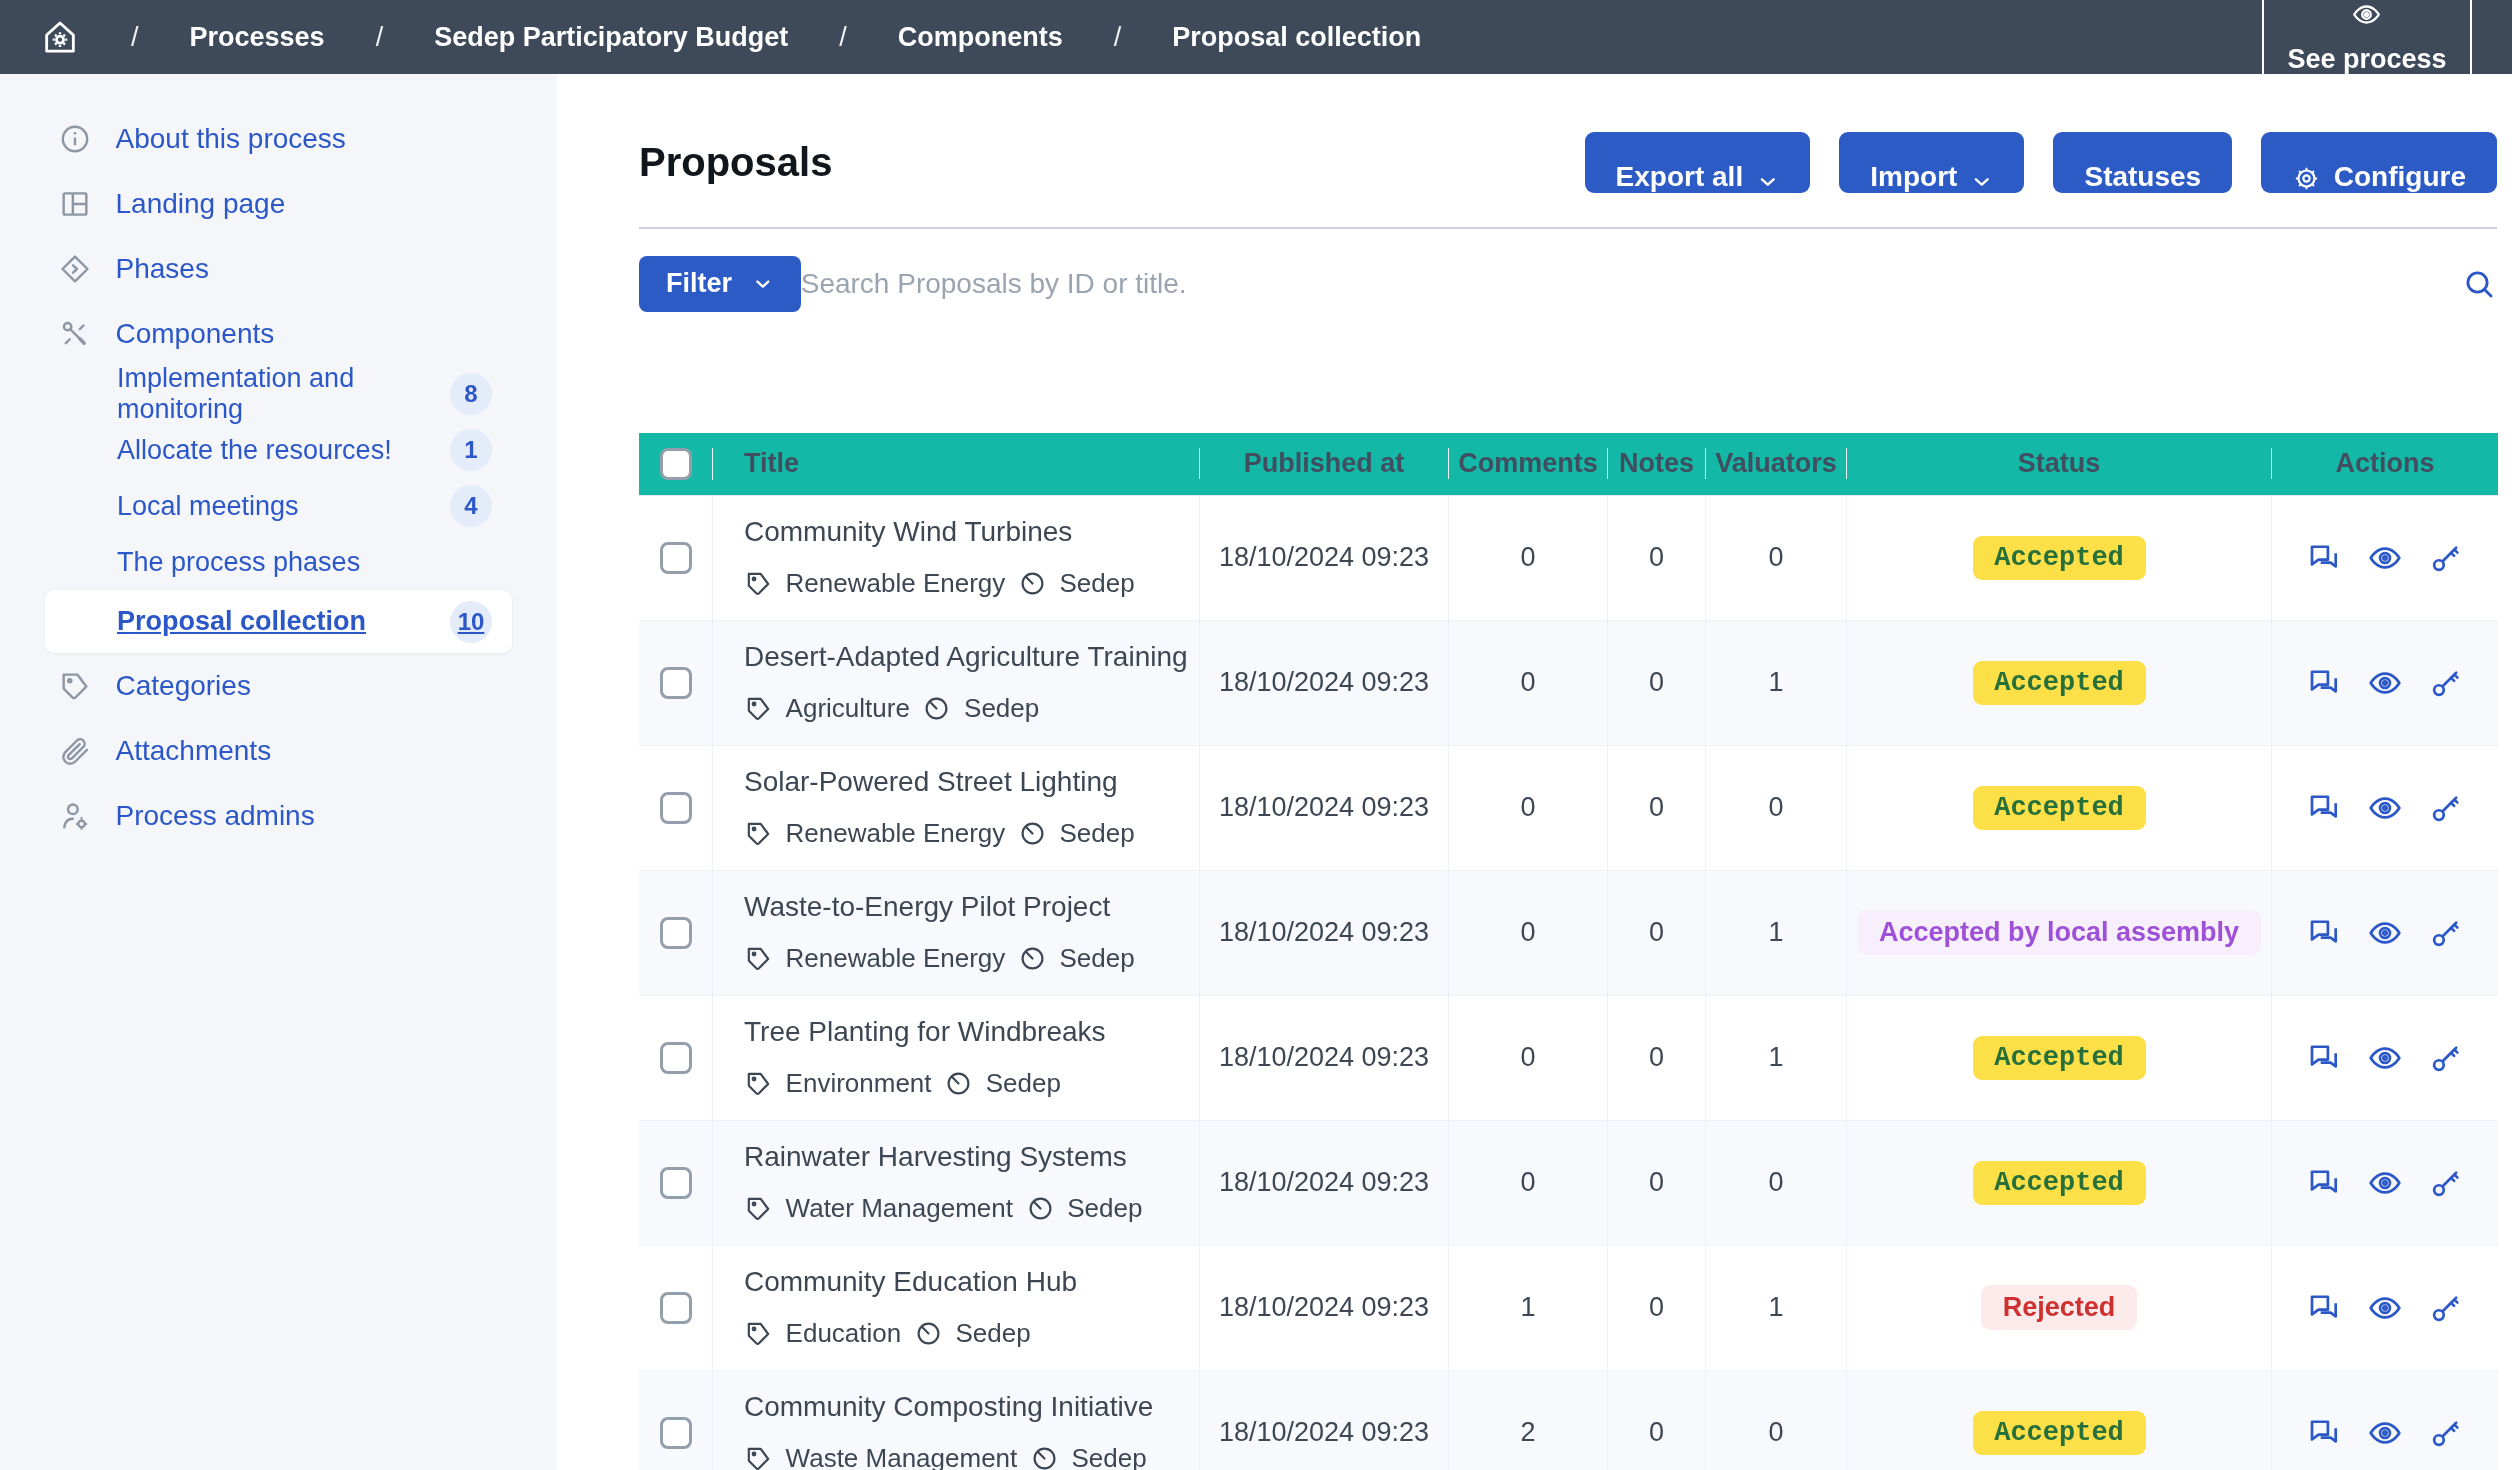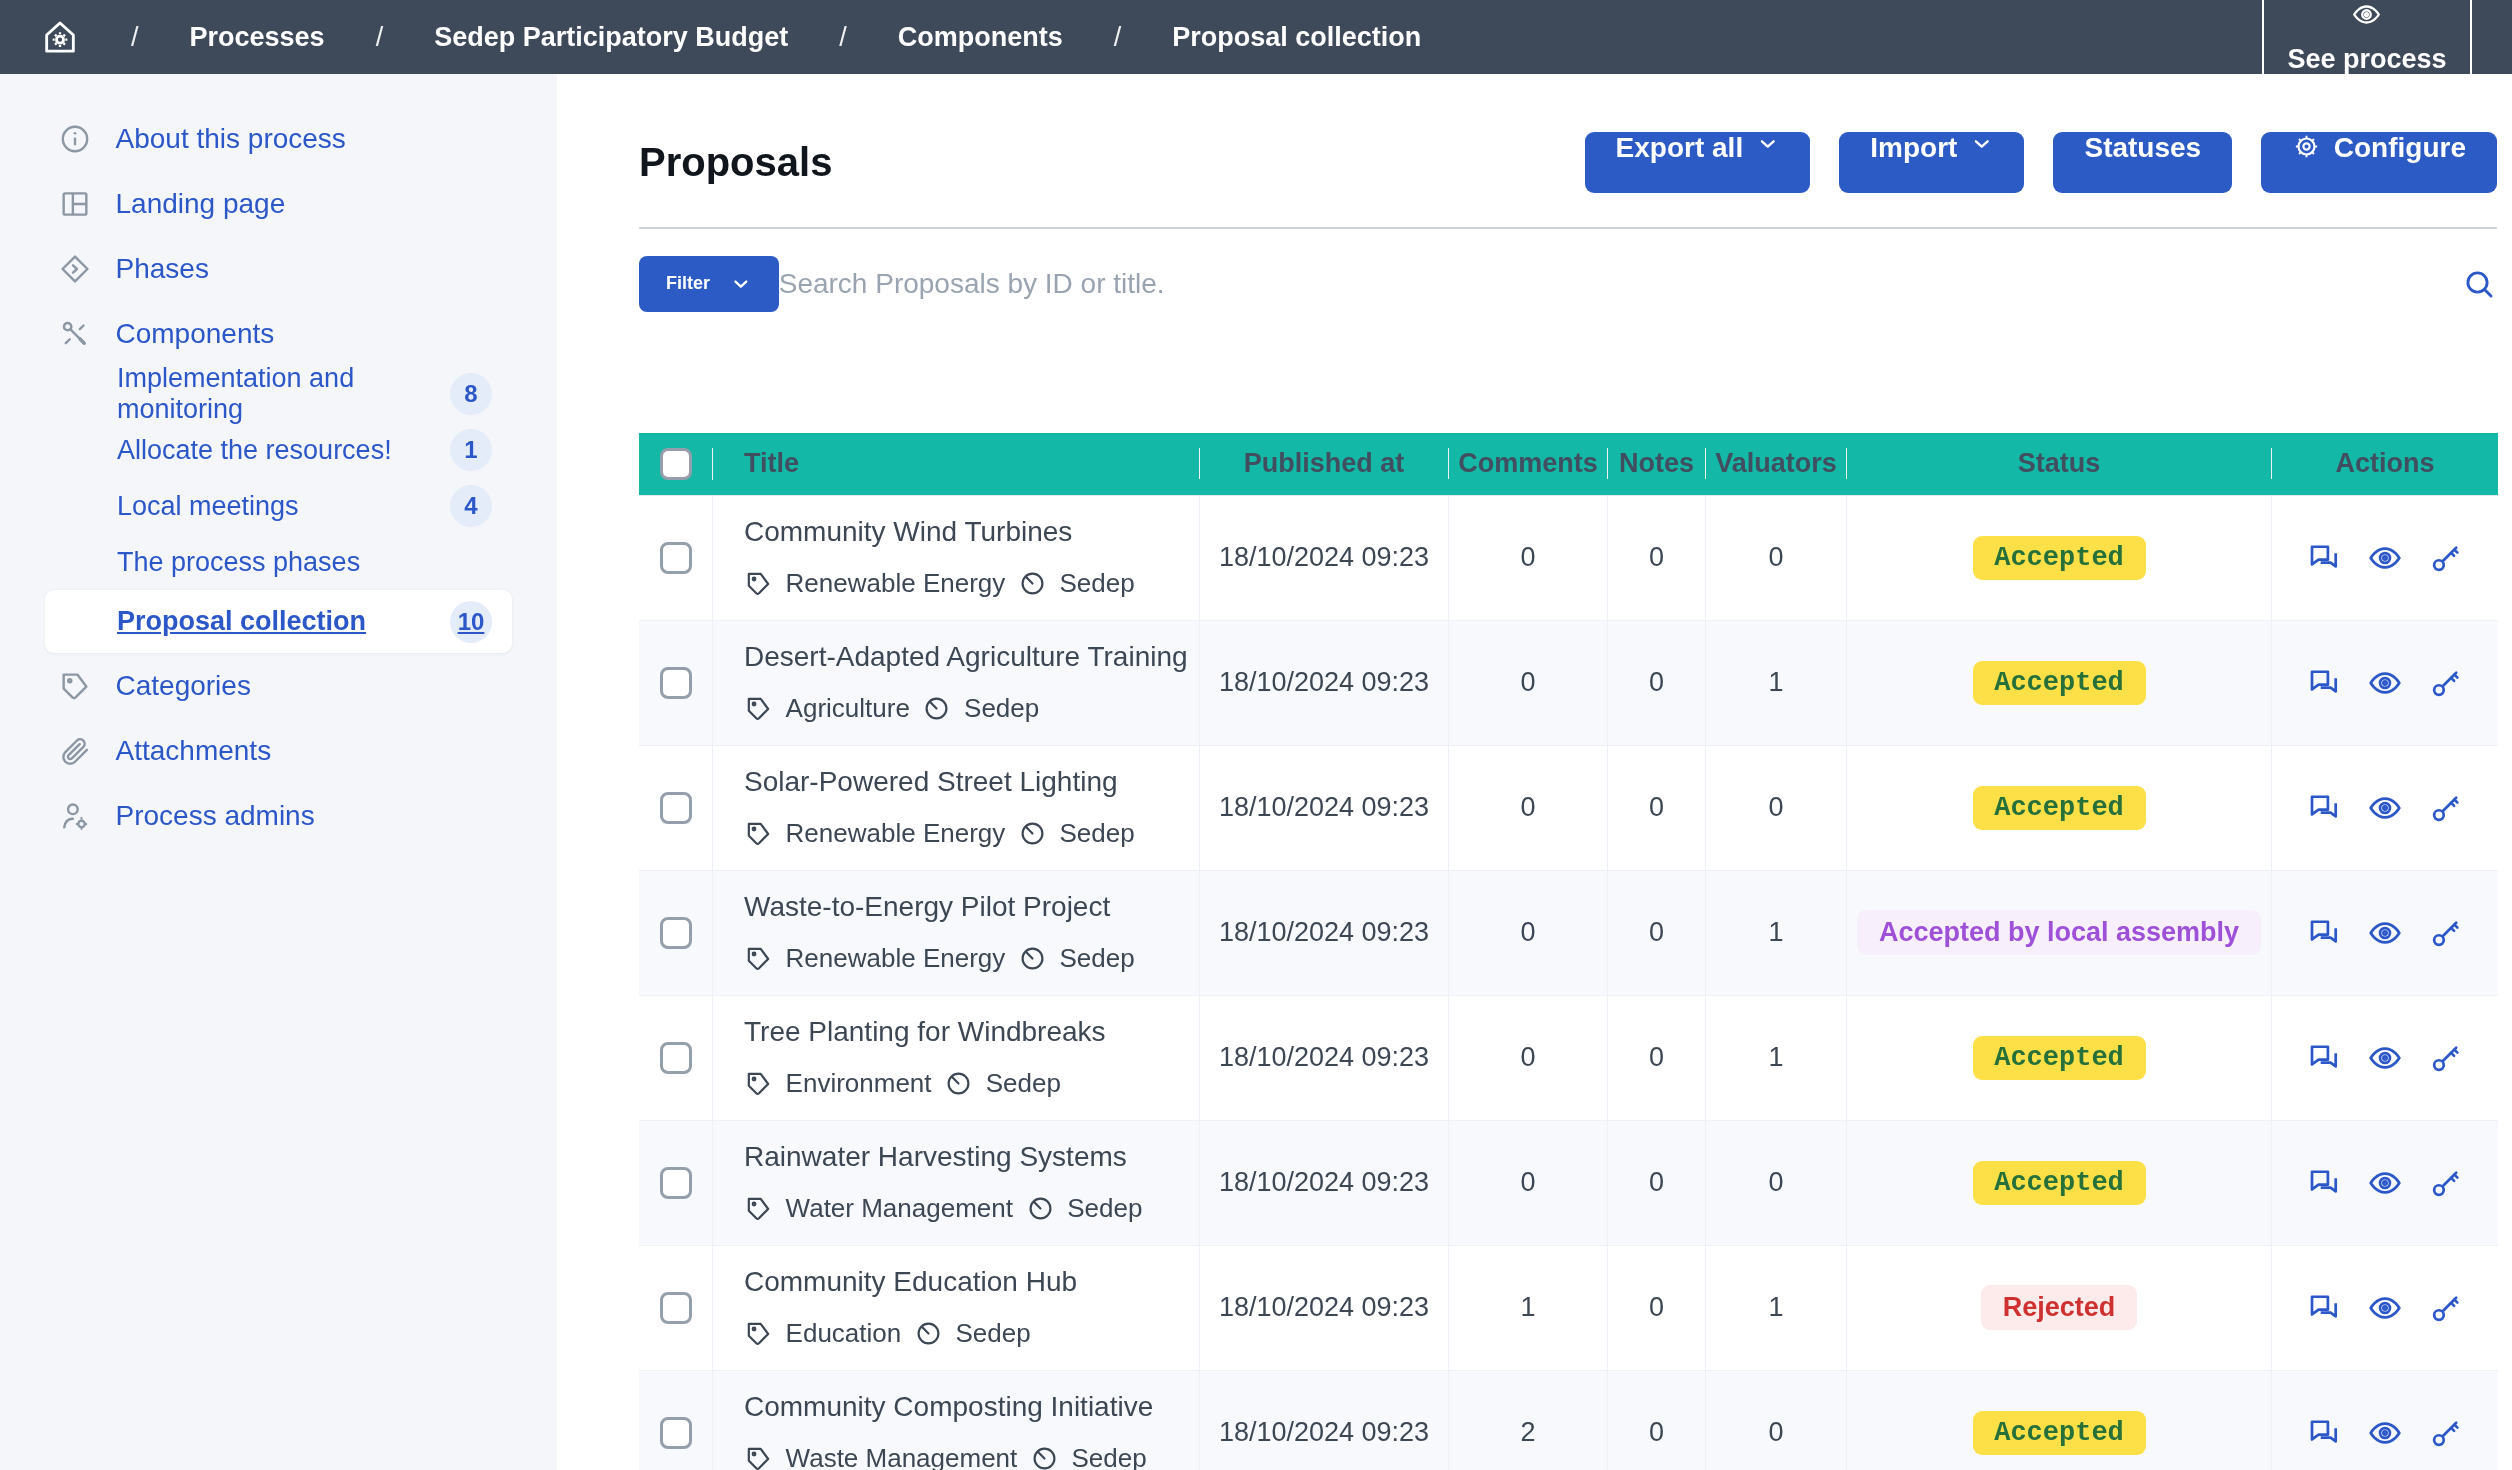--- a/index.html
+++ b/index.html
@@ -36,30 +36,30 @@
   .sub-item.selected { background:#fff; box-shadow:0 0.9px 2.7px rgba(40,60,90,.08); height:63px; }
   .sub-item.selected .lbl { font-weight:700; text-decoration:underline; }
   .sub-item.selected .count { text-decoration:underline; }
 
   
   .main { position:absolute; top:74px; left:582px; width:1955px; height:1397px;
     background:#fff; padding:0 40px 0 57px; }
   .head-row { display:flex; align-items:center; margin-top:58px; }
   .page-title { font-size:40px; font-weight:800; color:#11161c; }
   .btn-group { margin-left:auto; display:flex; gap:29px; }
-  .btn { display:flex; align-items:flex-start; gap:12.6px; height:61px; padding:0 31px;
+  .btn { display:flex; align-items:flex-end; gap:12.6px; height:61px; padding:0 31px;
     background:#2c5bc6; color:#fff; border:none; border-radius:9px;
     font-size:28px; font-weight:700; font-family:inherit; cursor:pointer; }
   .btn svg { width:23.5px; height:23.5px; }
   .btn .gear { width:29px; height:29px; }
   .divider { height:1.8px; background:#ccd3dc; margin-top:34px; }
 
   .filter-row { display:flex; align-items:center; margin-top:27px; height:56px; }
   .filter-btn { display:flex; align-items:center; gap:20px; height:56px; padding:0 27px;
-    background:#2c5bc6; color:#fff; border:none; border-radius:8px; font-size:18px;
+    background:#2c5bc6; color:#fff; border:none; border-radius:8px; font-size:27px;
     font-weight:700; font-family:inherit; cursor:pointer; }
   .filter-btn svg { width:21.7px; height:21.7px; }
   .search-input { flex:1; border:none; outline:none; background:transparent;
     font-size:28px; color:#3d4754; font-family:inherit; }
   .search-input::placeholder { color:#9aa4b0; }
   .search-ic { width:36px; height:36px; color:#2b57c8; cursor:pointer; margin-left:18px; }
 
   
   .table { margin-top:121px; width:1859px; }
   .thead { display:flex; height:63px; background:#14b8a6; border-bottom:1.8px solid #e3e9f1;

